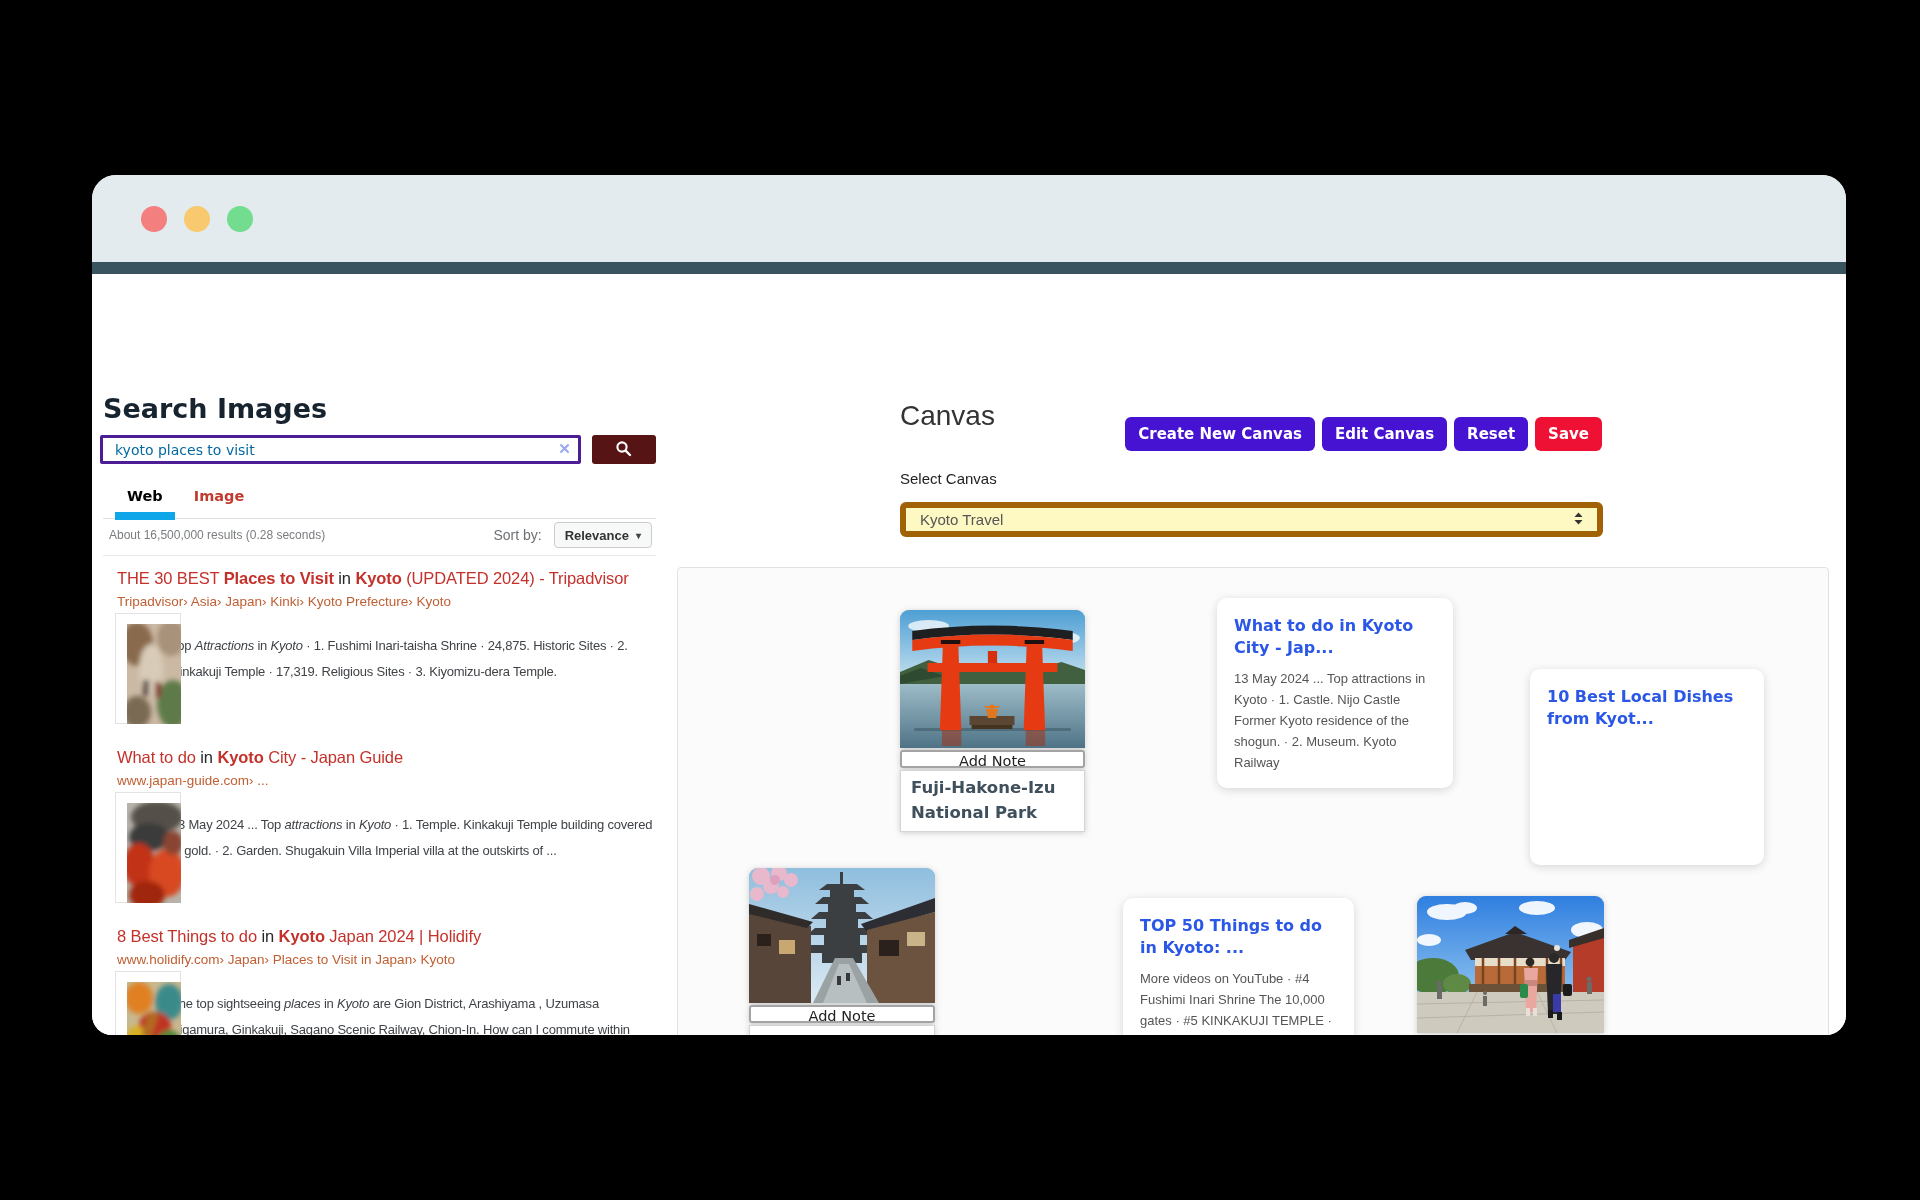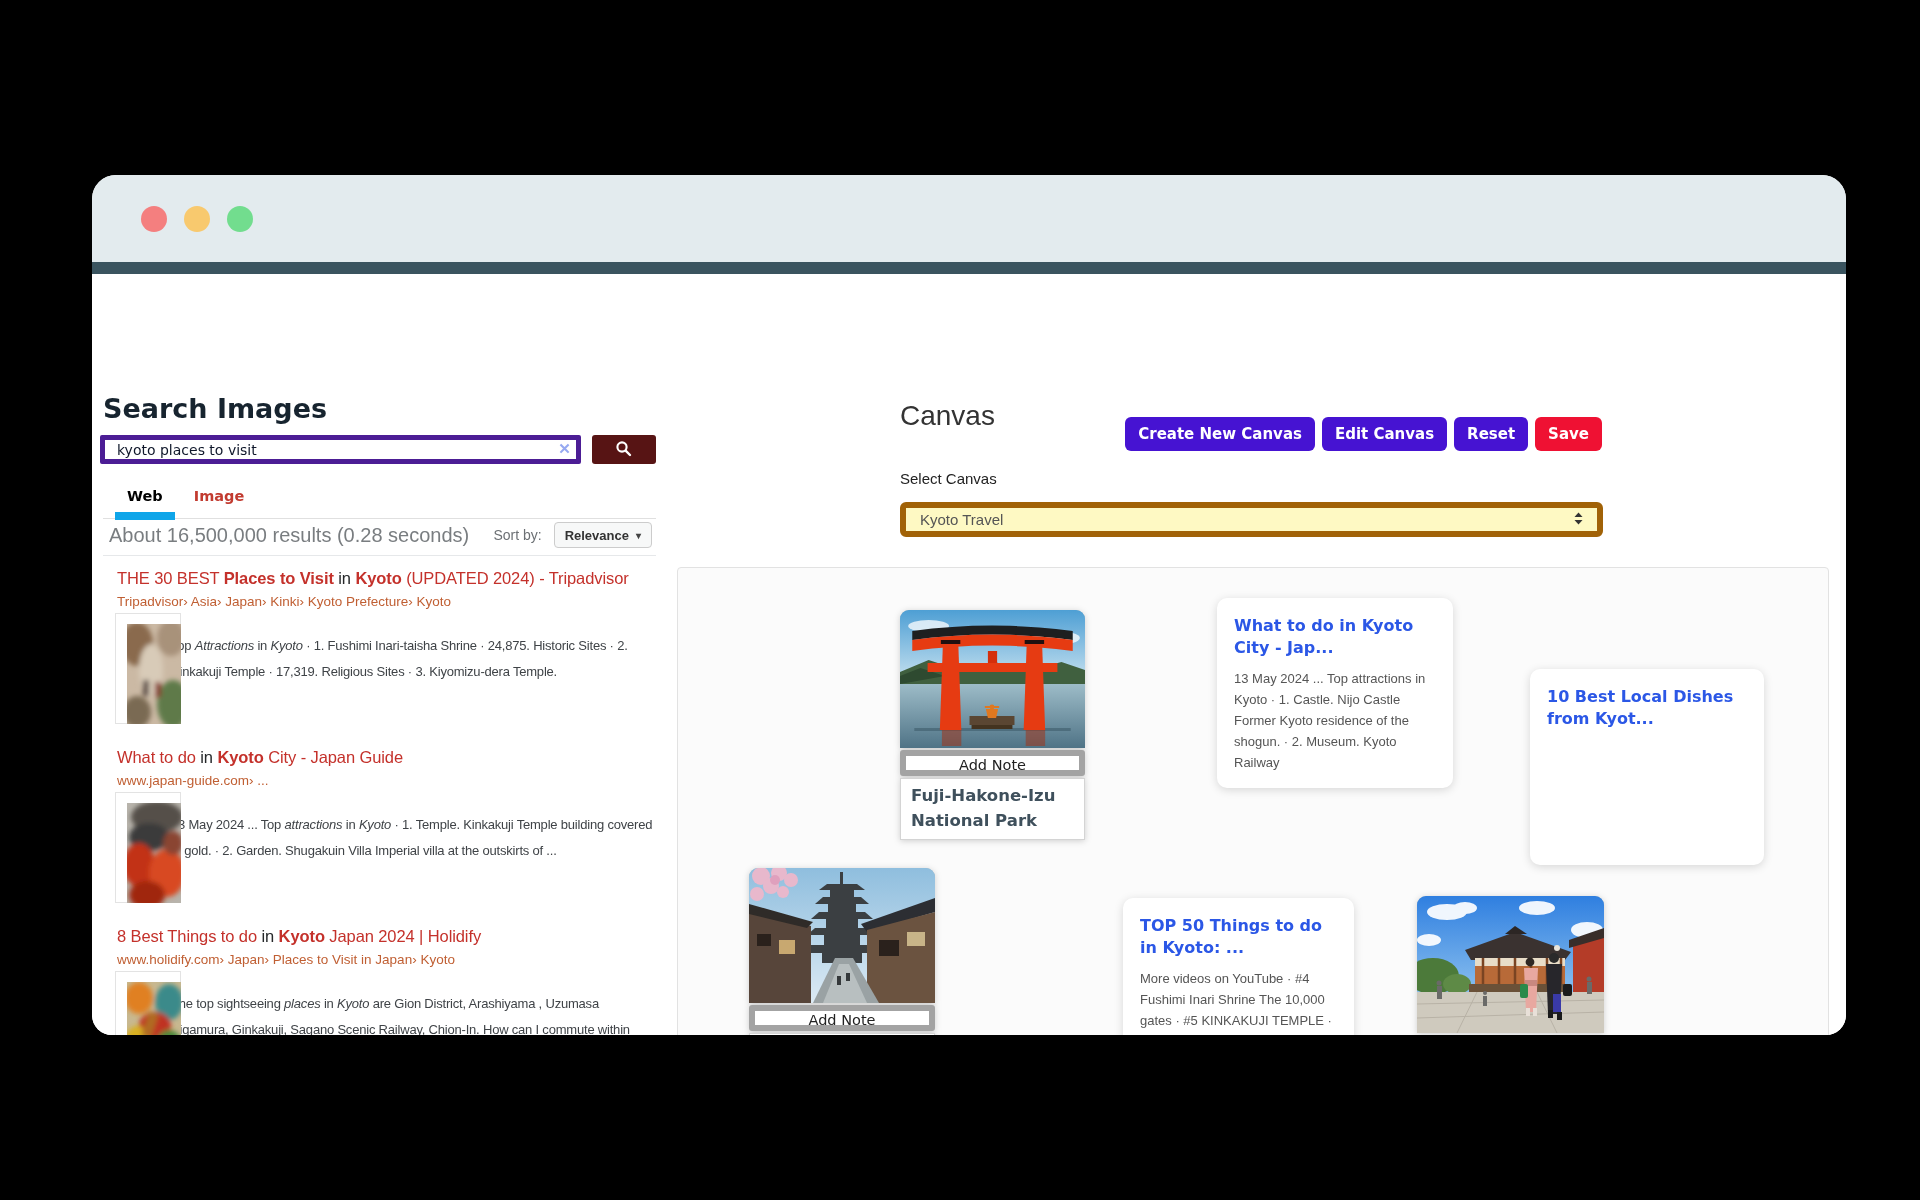--- a/index.html
+++ b/index.html
@@ -14,33 +14,33 @@
   .dot{width:26px;height:26px;border-radius:50%;margin-right:17px;}
   .accentbar{height:12px;background:#3a545f;}
   .content{position:absolute;left:0;top:99px;right:0;bottom:0;background:#fff;}
 
   
   .lp{position:absolute;left:11px;top:0;width:553px;height:100%;}
   .lp h1{position:absolute;left:0;top:118px;margin:0;font-size:27px;line-height:34px;
          color:#17242f;font-weight:bold;}
   .searchrow{position:absolute;left:-3px;top:161px;width:556px;display:flex;}
   .inputwrap{position:relative;width:488px;}
-  .inputwrap input{width:100%;height:29px;box-sizing:border-box;border:5px solid #4c1d95;
-         border-radius:2px;padding:0 30px 0 12px;font-size:14px;color:#0f172a;outline:none;}
+  .inputwrap input{width:100%;height:29px;box-sizing:border-box;border:3px solid #4c1d95;
+         border-radius:2px;padding:0 30px 0 12px;font-size:14px;color:#0369a1;outline:none;}
   .clearx{position:absolute;right:10px;top:5px;font-size:15px;color:#96a9f1;cursor:pointer;font-weight:bold;}
   .searchbtn{margin-left:11px;width:65px;height:29px;background:#571414;border:none;border-radius:3px;
          display:flex;align-items:center;justify-content:center;cursor:pointer;}
   .tabs{position:absolute;left:0;top:212px;width:553px;border-bottom:1px solid #e0e0e0;
         padding-left:12px;box-sizing:border-box;}
   .tab{display:inline-block;font-size:14.5px;font-weight:bold;padding:0 12px 8px 12px;cursor:pointer;}
   .tab.web{color:#000000;border-bottom:8px solid #0ea5e9;margin-bottom:-2px;}
   .tab.image{color:#c23b30;margin-left:2px;}
   .metarow{position:absolute;left:6px;top:248px;width:543px;display:flex;
            justify-content:space-between;align-items:center;}
-  .summary{font-size:20px;color:#797d80;}
+  .summary{font-size:12px;color:#797d80;}
   .sortwrap{display:flex;align-items:center;}
   .sortlabel{font-size:14px;color:#6c7074;margin-right:12px;}
   .sortbtn{height:26px;padding:2px 10px;background:#f7f8f8;border:1px solid #ccc;border-radius:4px;
            font-size:13px;font-weight:bold;color:#333;cursor:pointer;display:flex;align-items:center;}
   .sortbtn .caret{margin-left:7px;font-size:10px;color:#444;}
   .lphr{position:absolute;left:0;top:281px;width:553px;border-top:1px solid #e6e8ea;}
   #results{position:absolute;left:14px;top:291px;width:539px;}
   .result{position:relative;height:179px;}
   .rtitle{display:block;padding-top:3px;font-size:16.5px;letter-spacing:-0.1px;color:#c4312b;
           text-decoration:none;line-height:21px;white-space:nowrap;cursor:pointer;}
@@ -65,22 +65,22 @@
   .selectbox{position:absolute;left:808px;top:228px;width:703px;height:35px;box-sizing:border-box;
              background:#fef9c3;border:6px solid #a16207;border-radius:6px;display:flex;
              align-items:center;padding:0 14px;cursor:pointer;}
   .selectbox .selval{font-size:15px;color:#555;flex:1;}
   .canvasbox{position:absolute;left:585px;top:293px;width:1150px;height:620px;background:#fbfbfb;
              border:1px solid #e2e2e2;border-radius:4px;}
 
   .icard{position:absolute;filter:drop-shadow(0 1px 3px rgba(0,0,0,.18));}
   .icard .imgwrap{border-radius:9px 9px 0 0;overflow:hidden;background:#9db6c4;}
   .icard .imgwrap svg{display:block;}
-  .addnote{display:block;width:100%;box-sizing:border-box;height:26px;margin-top:2px;background:#fff;
-           border:6px solid #a3a3a3;border-radius:3px;font-size:14.5px;color:#222;cursor:pointer;}
+  .addnote{display:block;width:100%;box-sizing:border-box;height:18px;margin-top:2px;background:#fff;
+           border:2px solid #a3a3a3;border-radius:3px;font-size:14.5px;color:#222;cursor:pointer;}
   .caption{margin-top:2px;background:#fff;border:1px solid #d4d4d4;padding:5px 10px;font-size:16.5px;
            line-height:1.5;color:#3f505c;white-space:pre-line;}
   .caption.bold{font-weight:bold;}
 
   .ncard{position:absolute;background:#fff;border-radius:10px;box-shadow:0 2px 10px rgba(0,0,0,.15);
          padding:17px 17px;box-sizing:border-box;overflow:hidden;cursor:grab;}
   .ntitle{font-size:16px;font-weight:bold;color:#2b57e6;line-height:1.35;margin-bottom:10px;cursor:pointer;}
   .nbody{font-family:"Liberation Sans",sans-serif;font-size:13px;color:#555;line-height:1.62;}
 </style>
 </head>

